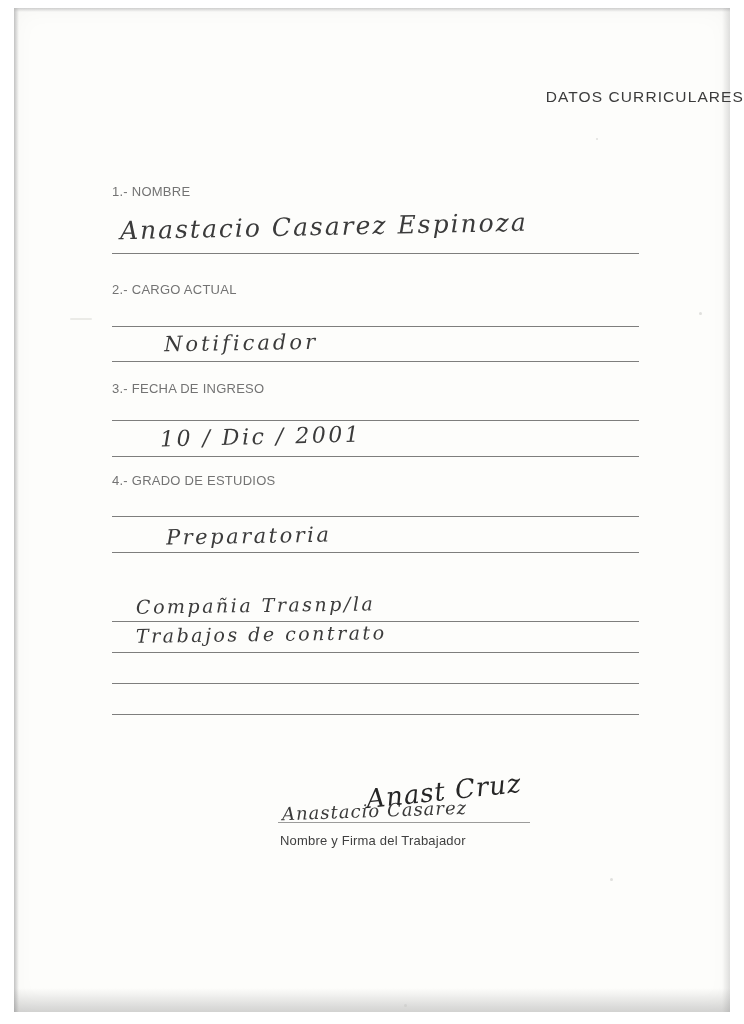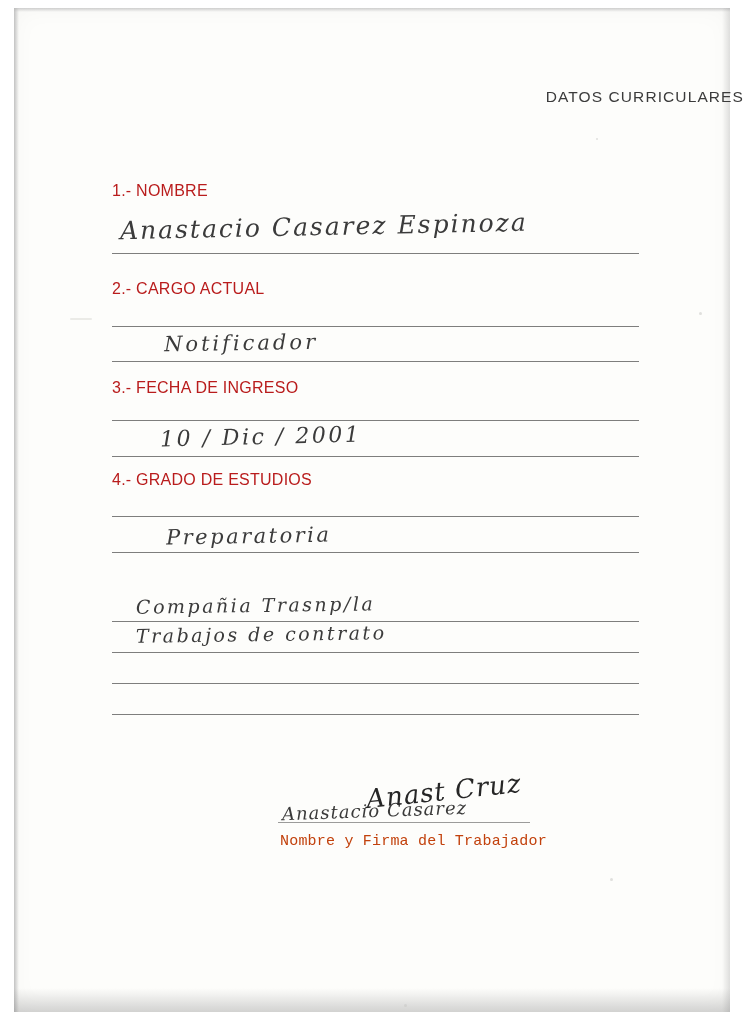--- a/index.html
+++ b/index.html
@@ -79,22 +79,22 @@
     font-size: 15.5px;
     letter-spacing: 1.1px;
     color: #3b3b3b;
   }
 
   .field {
     position: absolute;
     left: 112px;
   }
   .field-label {
-    font-size: 16px;
-    color: #b91c1c;
+    font-size: 13px;
+    color: #737373;
     letter-spacing: .25px;
     white-space: nowrap;
   }
   .rule {
     position: absolute;
     height: 1px;
     background: #5a5a5a;
     opacity: .78;
   }
   .hand {
@@ -107,24 +107,23 @@
   }
   .sig-scribble {
     position: absolute;
     font-family: "DejaVu Serif", serif;
     font-style: italic;
     color: #262626;
     white-space: nowrap;
   }
   .sig-caption {
     position: absolute;
-    font-size: 15px;
-    color: #c2410c;
+    font-size: 13px;
+    color: #404040;
     letter-spacing: .2px;
-    font-family: Liberation Mono, monospace;
   }
 </style>
 </head>
 <body>
 
 <div class="page">
 
   <div class="scan"></div>
   <div class="scan-edge-top"></div>
   <div class="scan-edge-left"></div>

